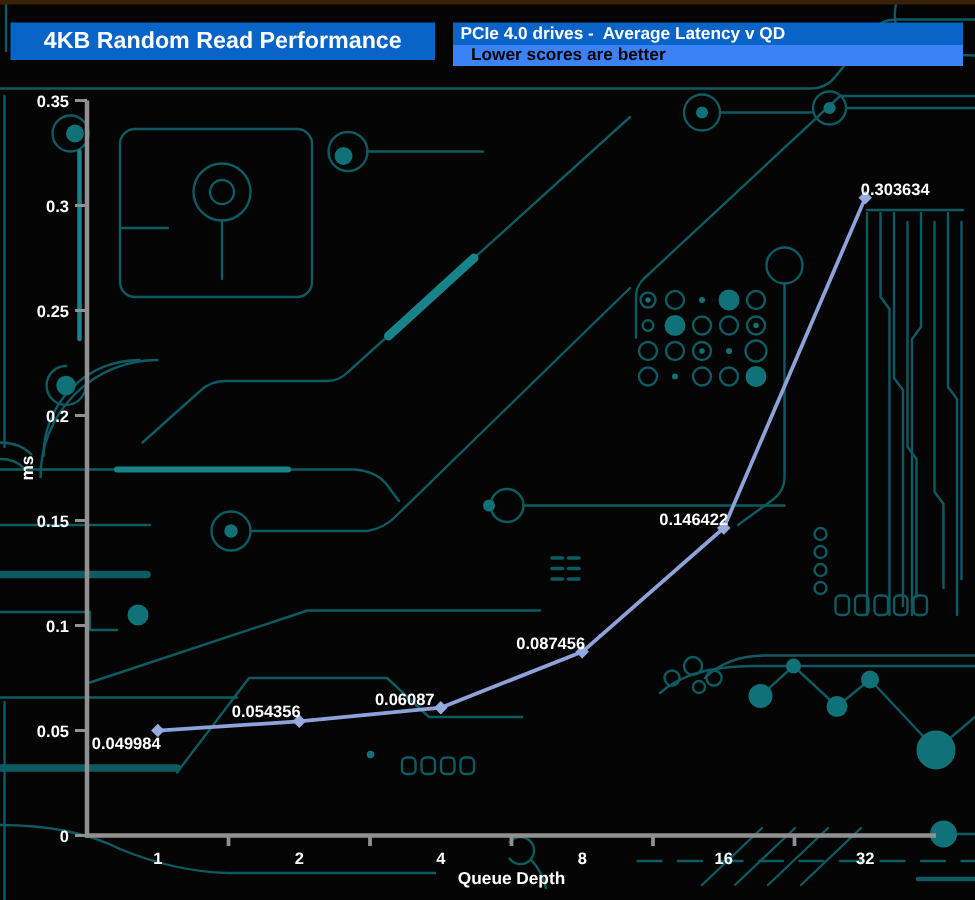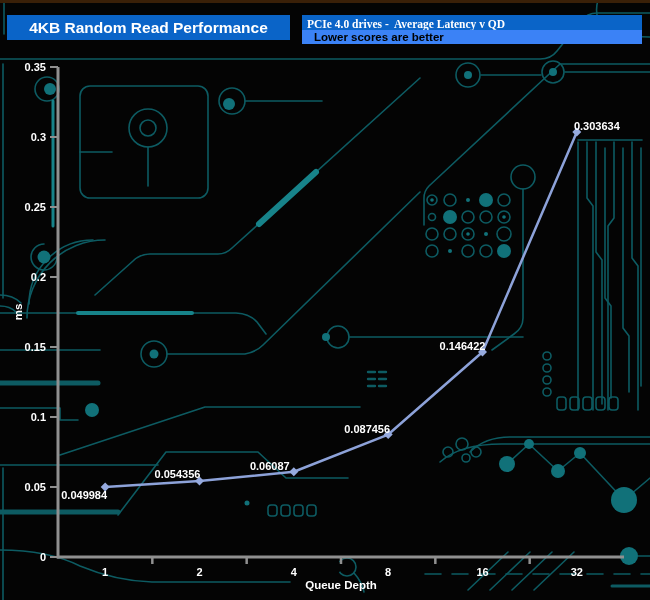--- a/index.html
+++ b/index.html
@@ -6,22 +6,22 @@
   .frame{position:relative;width:650px;height:600px;background:var(--background,#040404);overflow:hidden;
          font-family:"Liberation Sans",sans-serif;}
   .top-border{position:absolute;left:0;top:0;width:650px;height:3px;background:#3a2008;}
   #bg,#chart{position:absolute;left:0;top:0;}
   .title-box{position:absolute;left:7px;top:15px;width:283px;height:25px;
              background:var(--header-blue,#0a64c8);color:var(--header-text,#fff);
              display:flex;align-items:center;justify-content:center;
              font-weight:bold;font-size:15.5px;}
   .subtitle-bar{position:absolute;left:302px;top:15px;width:340px;height:15px;box-sizing:border-box;
              background:var(--header-blue,#0a64c8);color:var(--header-text,#fff);
-             display:flex;align-items:flex-end;padding-left:5px;
-             font-weight:bold;font-size:11.5px;white-space:pre;font-family:Liberation Serif, serif;}
+             display:flex;align-items:center;padding-left:5px;
+             font-weight:bold;font-size:11.5px;white-space:pre;}
   .note-bar{position:absolute;left:302px;top:30px;width:340px;height:14px;box-sizing:border-box;
              background:var(--note-bg,#fff);color:var(--note-text,#000);border:7px solid #3b82f6;
              display:flex;align-items:center;padding-left:5px;
              font-weight:bold;font-size:11.5px;white-space:pre;}
   #chart text{fill:var(--tick-text,#fff);font-family:"Liberation Sans",sans-serif;
               font-weight:bold;font-size:11px;}
   #chart text.axis-title{font-size:11.5px;}
 </style>
 </head>
 <body>

